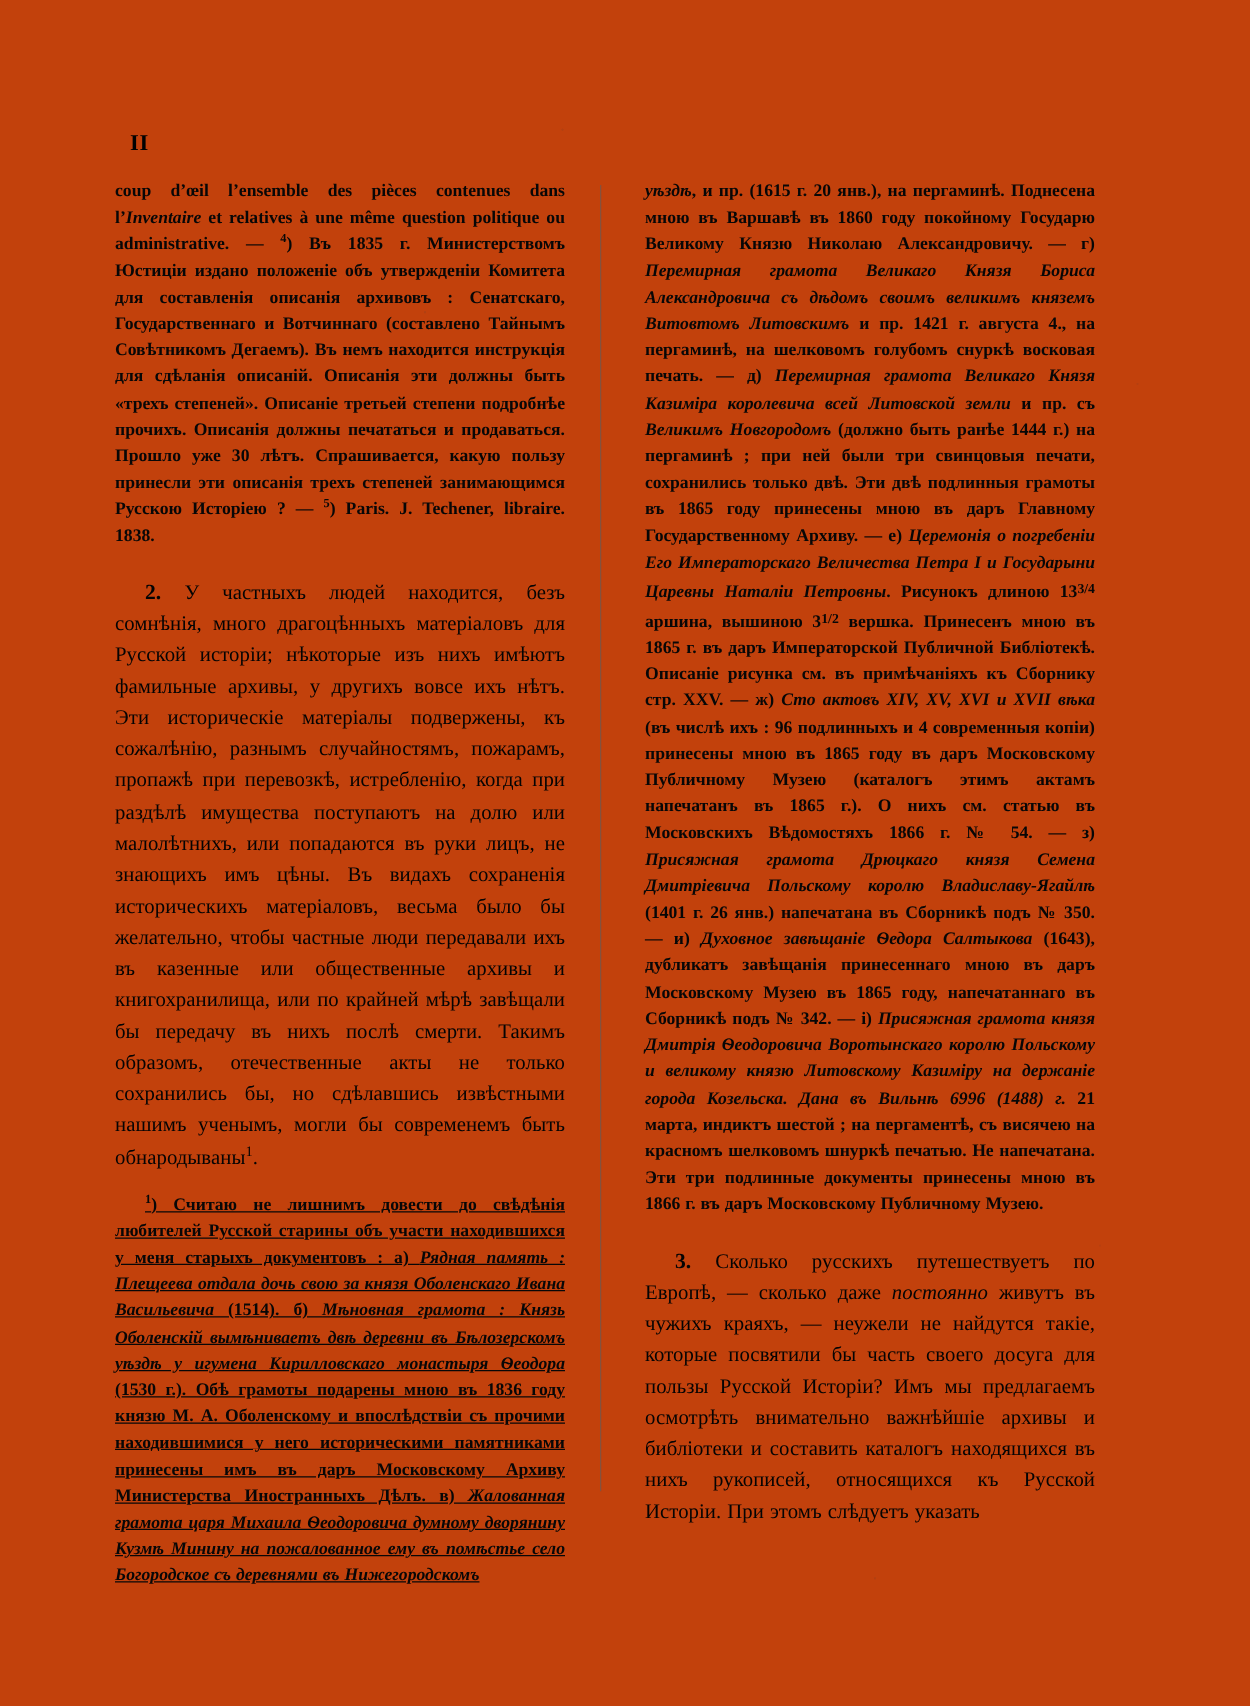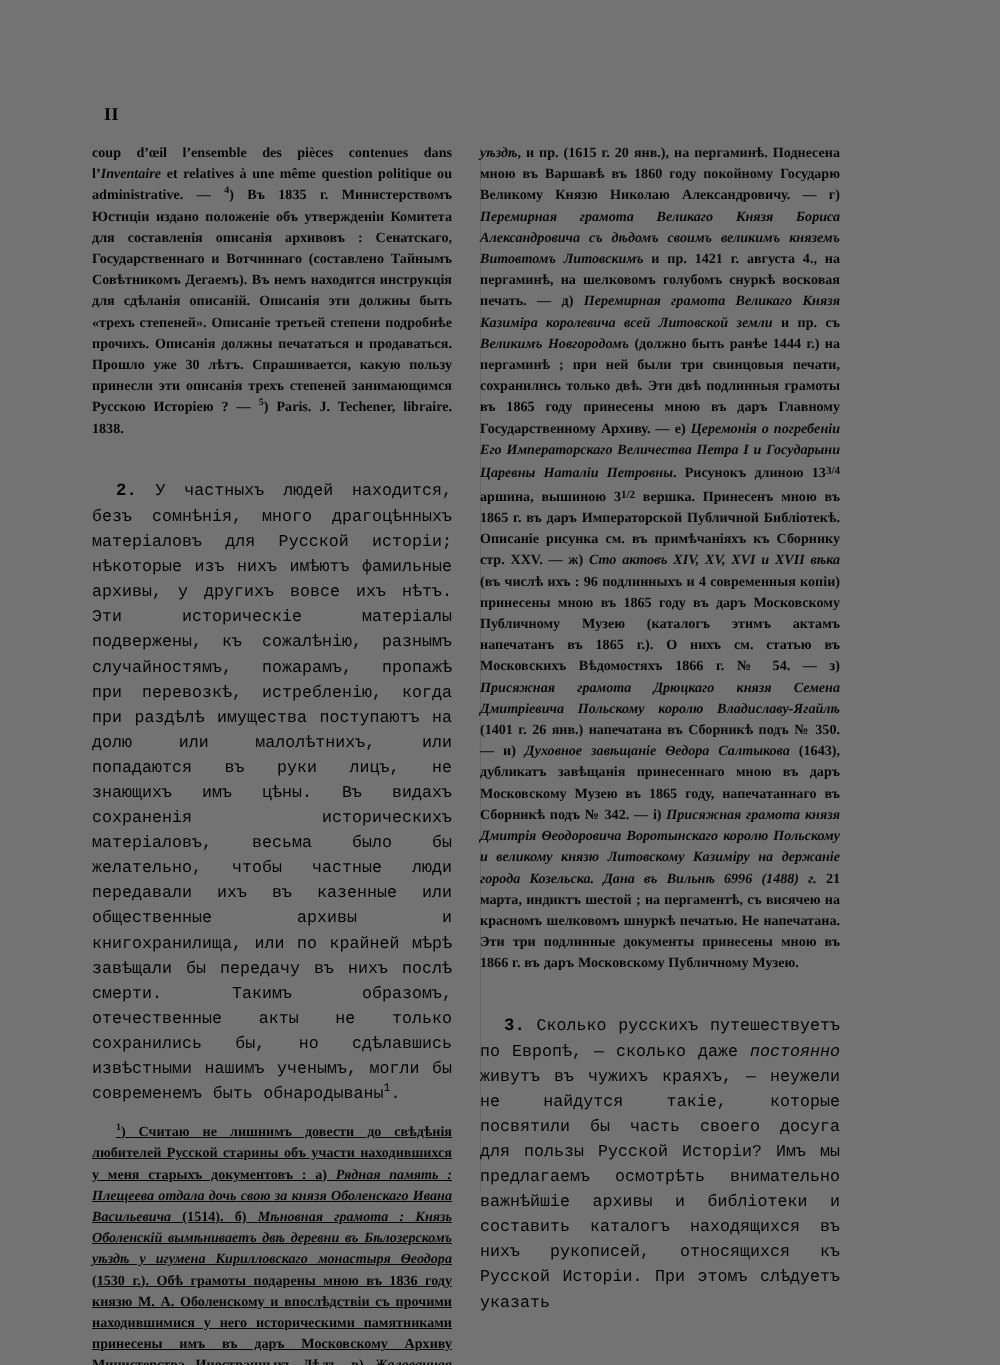--- a/index.html
+++ b/index.html
@@ -14,21 +14,21 @@
     position: relative;
     overflow: hidden;
     font-family: "Liberation Serif", "DejaVu Serif", serif;
     color: #141414;
   }
 
   
   #page {
     position: absolute;
     inset: 0;
-    background: #737373;
+    background: #c2410c;
   }
 
   
   #speckle {
     position: absolute;
     inset: 0;
     pointer-events: none;
     opacity: .5;
     background-image:
       radial-gradient(circle at 19% 18%, rgba(60,60,60,.30) 0 .6px, transparent 1.2px),
@@ -61,21 +61,21 @@
     left: 0;
     top: 143px;
     width: 1000px;
   }
   .col {
     position: absolute;
     top: 0;
     width: 360px;
   }
   #col-left  { left: 92px; }
-  #col-right { left: 480px; }
+  #col-right { left: 516px; }
 
   
   #gutter-rule {
     position: absolute;
     left: 480px;
     top: 148px;
     width: 1px;
     height: 1045px;
     background: #5d5d5d;
     opacity: .62;
@@ -102,21 +102,21 @@
     font-size: 14.1px;
     line-height: 21.2px;
     letter-spacing: .01px;
     word-spacing: .35px;
     color: #141414;
     font-weight: 600;
   }
 
   .indent { text-indent: 24px; }
   .gap-before { margin-top: 16px; text-decoration: underline; }
-  .gap-before-lg { margin-top: 38px; font-family: Liberation Mono, monospace; }
+  .gap-before-lg { margin-top: 21px; }
 
   .num {
     font-weight: bold;
     font-size: 1.04em;
   }
   i, .it { font-style: italic; }
   .sup {
     font-size: .70em;
     vertical-align: super;
     line-height: 0;

